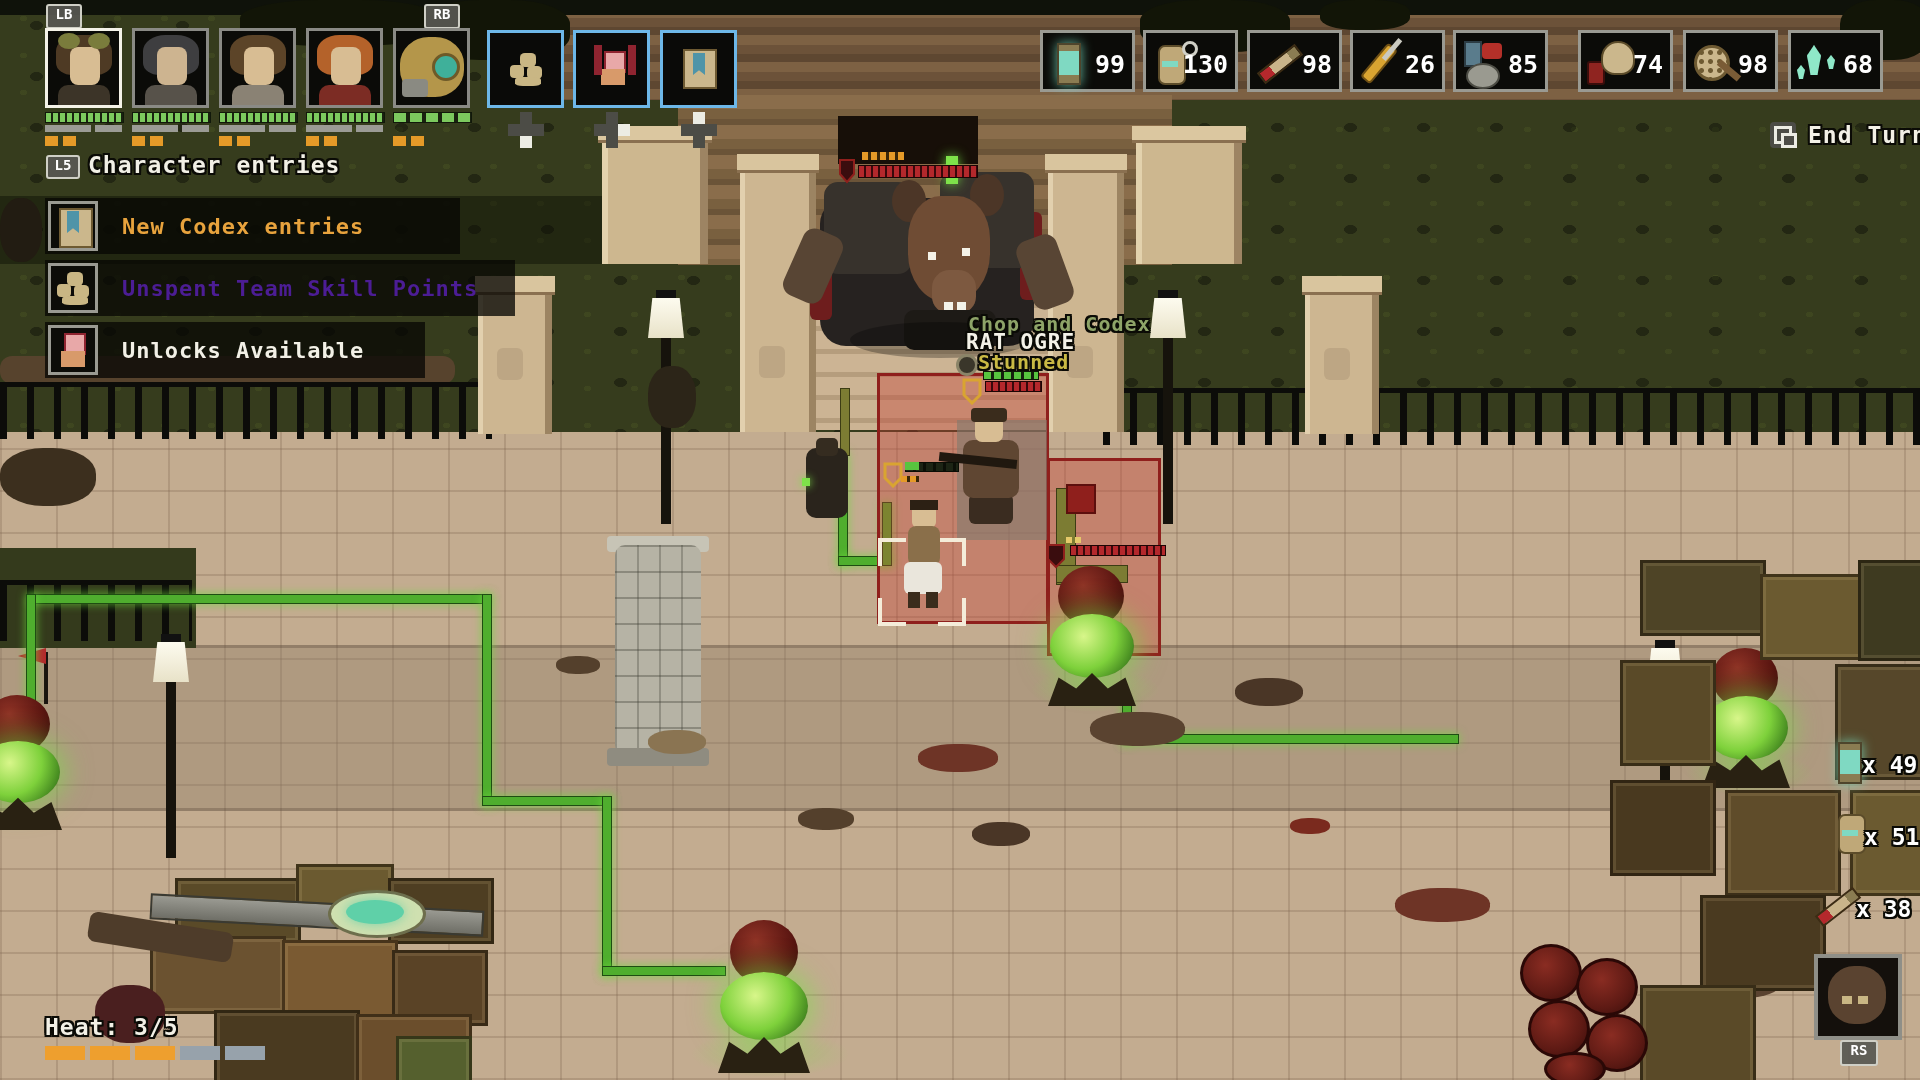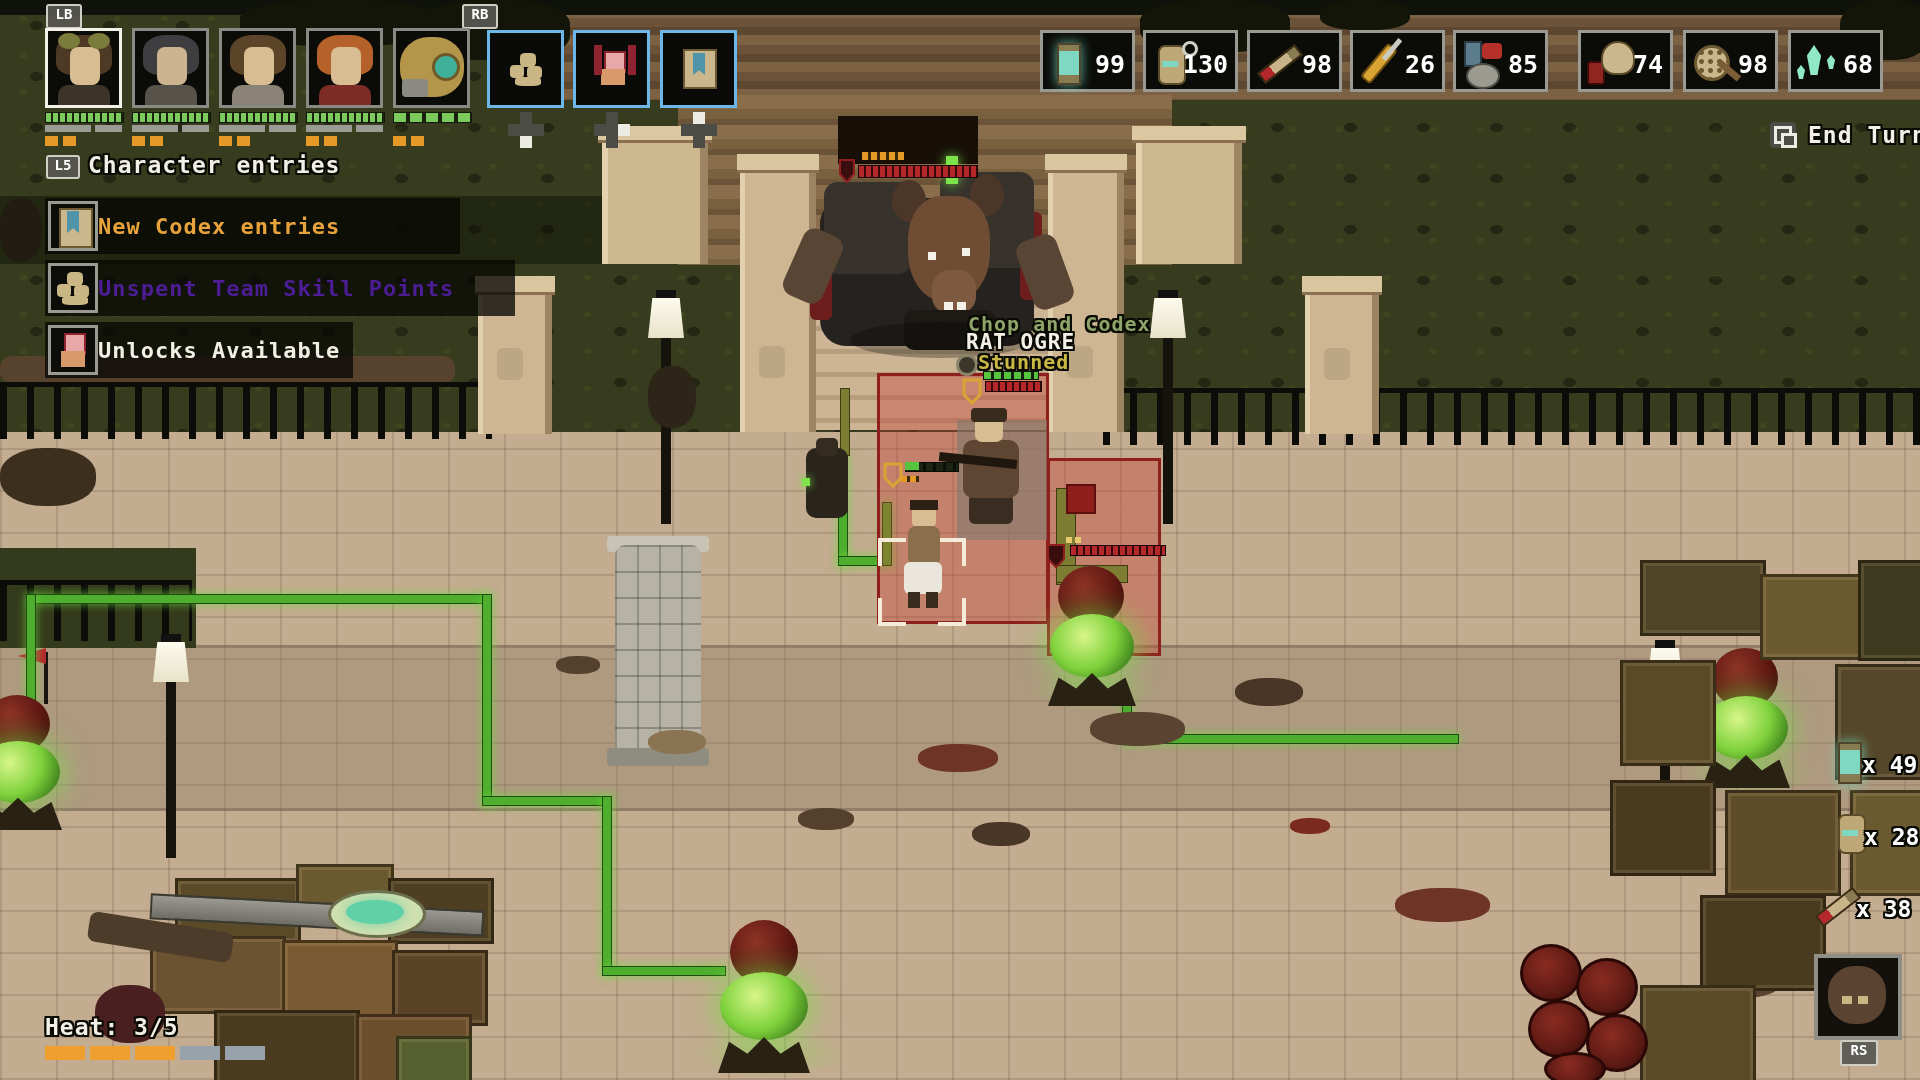--- a/index.html
+++ b/index.html
@@ -93,21 +93,21 @@
   .portrait .body{position:absolute;left:10px;bottom:-6px;width:52px;height:26px;border-radius:10px 10px 0 0;}
   .blueslot{width:77px;height:78px;background:#0a0a08;border:3px solid #6db7e8;box-sizing:border-box;}
   .dpad{width:36px;height:36px;}
   .dpad i{position:absolute;background:#4c4c46;}
   .dpad .v{left:12px;top:0;width:12px;height:36px;}
   .dpad .h{left:0;top:12px;width:36px;height:12px;}
   .dpad .hl{width:12px;height:12px;background:#ecece4;}
   .notif{background:rgba(8,8,4,.78);height:56px;display:flex;align-items:center;}
   .notif .ibox{width:50px;height:50px;margin-left:3px;background:#0c0c08;border:3px solid #9a9a92;
                box-sizing:border-box;position:relative;flex:none;}
-  .notif .lbl{margin-left:0;font-size:22px;font-weight:bold;letter-spacing:1px;}
+  .notif .lbl{margin-left:24px;font-size:22px;font-weight:bold;letter-spacing:1px;}
   .itemslot{width:95px;height:62px;background:#0b0b08;border:3px solid #9a9a92;box-sizing:border-box;}
   .itemslot .cnt{position:absolute;right:7px;top:17px;font-size:25px;font-weight:bold;color:#fff;letter-spacing:0;}
   .icon{position:absolute;}
   .heatbar{width:40px;height:14px;}
   .lootlbl{font-size:23px;font-weight:bold;color:#fff;}
 
   
   .i-lantern{width:20px;height:38px;background:linear-gradient(180deg,#8a7c52 0 6px,#7fd9c2 6px 30px,#8a7c52 30px);
              border:2px solid #4e452c;box-shadow:0 0 12px rgba(120,220,190,.8);}
   .i-grenade{width:24px;height:36px;background:#bfa878;border-radius:7px;border:2px solid #5c4c2a;}
@@ -377,26 +377,26 @@
   <div class="abs crate" style="left:1640px;top:985px;width:110px;height:95px;background:#5a4a28"></div>
   <div class="abs barrel" style="left:1520px;top:944px;width:56px;height:52px"></div>
   <div class="abs barrel" style="left:1576px;top:958px;width:56px;height:52px"></div>
   <div class="abs barrel" style="left:1528px;top:1000px;width:56px;height:52px"></div>
   <div class="abs barrel" style="left:1586px;top:1014px;width:56px;height:52px"></div>
   <div class="abs barrel" style="left:1544px;top:1052px;width:56px;height:28px"></div>
 
   <div class="abs i-lantern icon" style="left:1838px;top:742px"></div>
   <div class="abs lootlbl ot" style="left:1862px;top:752px">x 49</div>
   <div class="abs i-grenade icon" style="left:1838px;top:814px"></div>
-  <div class="abs lootlbl ot" style="left:1864px;top:824px">x 28</div>
+  <div class="abs lootlbl ot" style="left:1864px;top:824px">x 51</div>
   <div class="abs i-syringe icon" style="left:1814px;top:900px"></div>
   <div class="abs lootlbl ot" style="left:1856px;top:896px">x 38</div>
 
   <div class="abs btnbadge" style="left:46px;top:4px;width:32px;height:21px">LB</div>
-  <div class="abs btnbadge" style="left:462px;top:4px;width:32px;height:21px">RB</div>
+  <div class="abs btnbadge" style="left:424px;top:4px;width:32px;height:21px">RB</div>
 
   <div class="abs portrait sel" style="left:45px;top:28px">
     <div class="hair" style="background:#4e3a24"></div>
       <div class="face"></div>
     <div class="abs" style="left:10px;top:2px;width:22px;height:16px;background:#7a7c3c;border-radius:50%"></div>
     <div class="abs" style="left:40px;top:2px;width:22px;height:16px;background:#7a7c3c;border-radius:50%"></div>
     <div class="body" style="background:#3c3428"></div>
   </div>
   <div class="abs portrait" style="left:132px;top:28px">
     <div class="hair" style="background:#3e3e40"></div>
@@ -494,21 +494,21 @@
     <div class="ibox">
       <div class="i-group abs" style="left:6px;top:6px">
         <i style="left:10px;top:0;width:16px;height:14px"></i>
         <i style="left:0;top:12px;width:14px;height:13px"></i>
         <i style="left:17px;top:13px;width:15px;height:13px"></i>
         <i style="left:5px;top:24px;width:26px;height:9px"></i>
       </div>
     </div>
     <div class="lbl" style="color:#4c1d95">Unspent Team Skill Points</div>
   </div>
-  <div class="abs notif" style="left:45px;top:322px;width:308px">
+  <div class="abs notif" style="left:45px;top:322px;width:380px">
     <div class="ibox">
       <div class="i-figure abs" style="left:9px;top:5px">
           <span class="t"></span>
           <span class="b"></span>
         </div>
     </div>
     <div class="lbl" style="color:#f2f0e6">Unlocks Available</div>
   </div>
 
   <div class="abs itemslot" style="left:1040px;top:30px">

